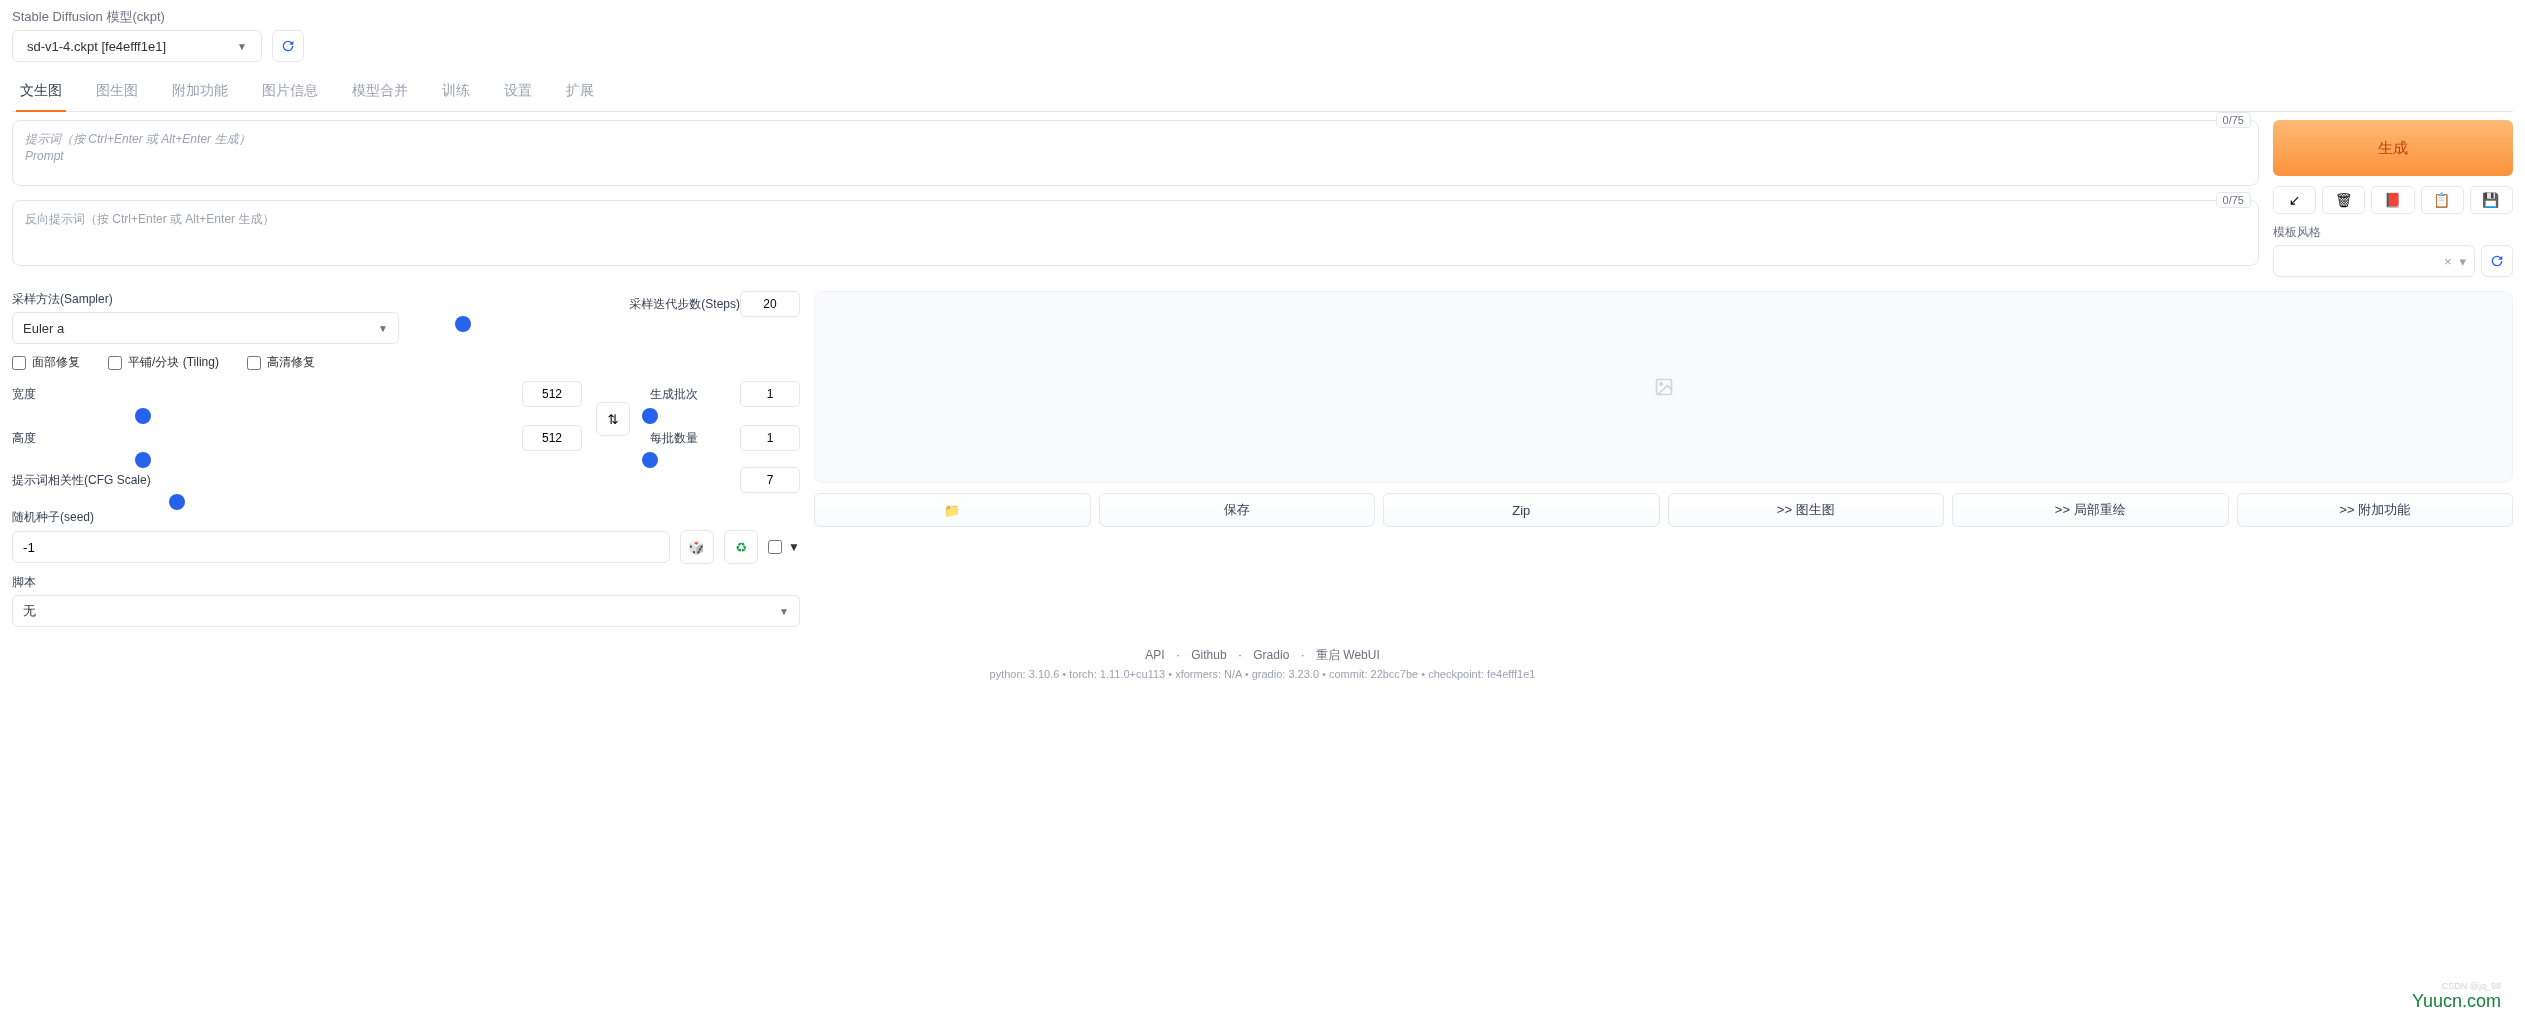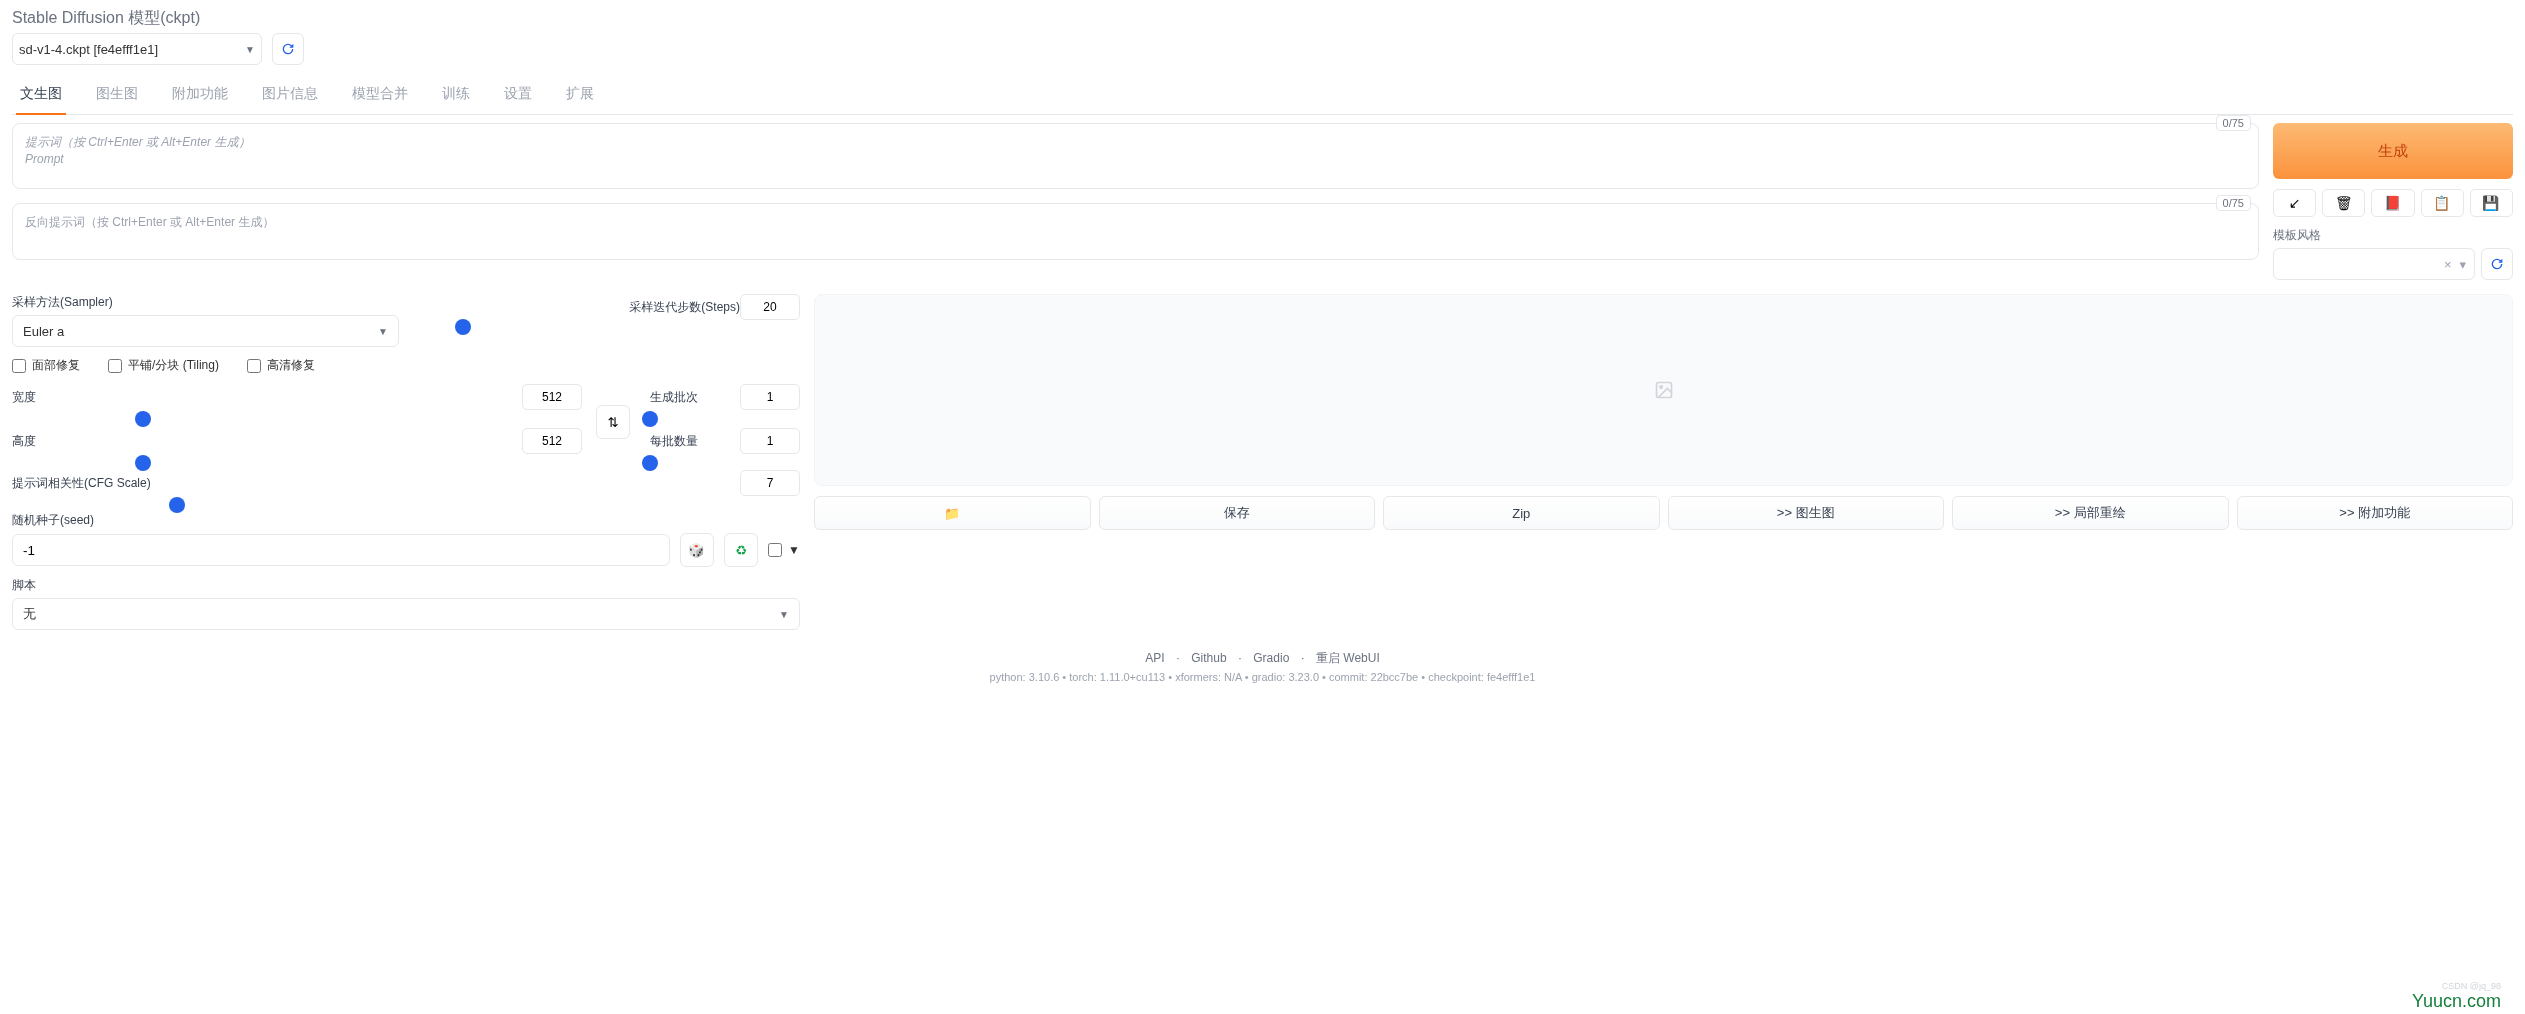--- a/index.html
+++ b/index.html
@@ -1,31 +1,31 @@
 <!DOCTYPE html>
 <html><head>
 <meta charset="utf-8">
 <style>
 * { box-sizing: border-box; margin: 0; padding: 0; }
 body { font-family: -apple-system, BlinkMacSystemFont, "Segoe UI", sans-serif; font-size: 13px; color: #333; background: #fff; padding: 8px 12px; }
 .header-row { display: flex; align-items: flex-end; gap: 10px; margin-bottom: 12px; }
-.model-label { font-size: 16px; color: #6b7280; margin-bottom: 4px; }
-.dropdown { display: flex; align-items: center; justify-content: space-between; border: 1px solid #e5e7eb; border-radius: 6px; padding: 6px 6px; background: #fff; min-width: 250px; height: 32px; }
+.model-label { font-size: 13px; color: #6b7280; margin-bottom: 4px; }
+.dropdown { display: flex; align-items: center; justify-content: space-between; border: 1px solid #e5e7eb; border-radius: 6px; padding: 6px 14px; background: #fff; min-width: 250px; height: 32px; }
 .dropdown-caret { font-size: 10px; color: #6b7280; }
 .refresh-btn { width: 32px; height: 32px; display: flex; align-items: center; justify-content: center; background: #fff; border: 1px solid #e5e7eb; border-radius: 6px; cursor: pointer; }
 .refresh-btn svg { width: 16px; height: 16px; fill: #2563eb; }
 .tabs { display: flex; gap: 26px; border-bottom: 1px solid #e5e7eb; padding: 0 4px; }
 .tab { padding: 8px 4px 10px; cursor: pointer; color: #9ca3af; font-size: 14px; border-bottom: 2px solid transparent; margin-bottom: -1px; }
 .tab.active { color: #374151; border-bottom-color: #f97316; }
 .main-grid { display: grid; grid-template-columns: 1fr 240px; gap: 14px; margin-top: 8px; }
 .prompt-area { position: relative; }
 .counter { position: absolute; top: -8px; right: 8px; background: #fff; border: 1px solid #e5e7eb; border-radius: 4px; padding: 1px 6px; font-size: 11px; color: #6b7280; z-index: 2; }
 .textarea { width: 100%; border: 1px solid #e5e7eb; border-radius: 8px; padding: 10px 12px; font-size: 12px; color: #9ca3af; resize: none; font-family: inherit; }
 .textarea.p1 { height: 66px; margin-bottom: 14px; font-style: italic; }
-.textarea.p2 { height: 57px; }
+.textarea.p2 { height: 66px; }
 .ph-line { display: block; line-height: 1.4; }
 .gen-btn { width: 100%; height: 56px; background: linear-gradient(#fdba74, #fb923c); color: #c2410c; font-size: 15px; font-weight: 500; border: none; border-radius: 6px; cursor: pointer; margin-bottom: 10px; }
 .icon-row { display: flex; gap: 6px; margin-bottom: 10px; }
 .icon-btn { flex: 1; height: 28px; border: 1px solid #e5e7eb; border-radius: 5px; background: #fff; display: flex; align-items: center; justify-content: center; cursor: pointer; font-size: 14px; }
 .style-label { font-size: 12px; color: #6b7280; margin-bottom: 4px; }
 .style-row { display: flex; gap: 6px; }
 .style-select { flex: 1; border: 1px solid #e5e7eb; border-radius: 6px; height: 32px; display: flex; align-items: center; justify-content: flex-end; padding: 0 8px; color: #9ca3af; gap: 8px; }
 .controls-grid { display: grid; grid-template-columns: 788px 1fr; gap: 14px; margin-top: 14px; }
 .left-controls { display: flex; flex-direction: column; gap: 10px; }
 .row { display: flex; gap: 14px; align-items: flex-start; }

